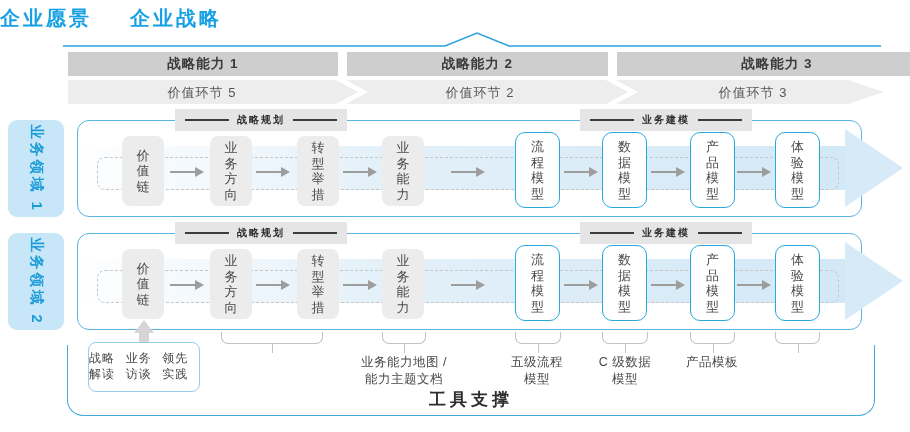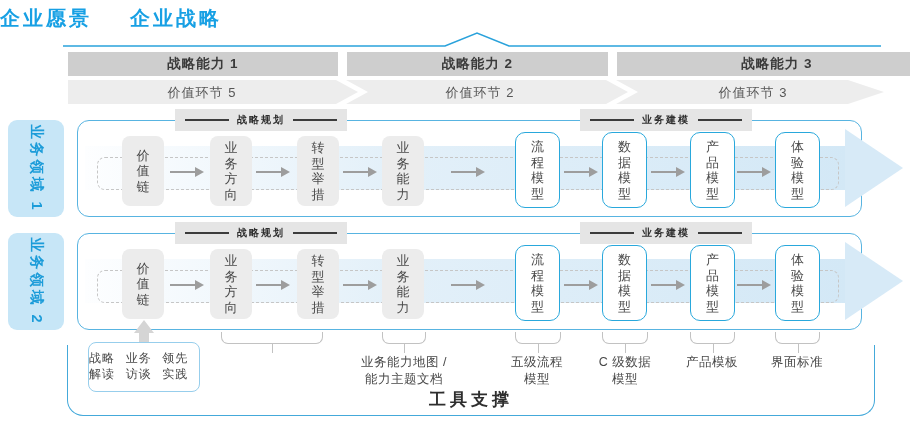--- a/index.html
+++ b/index.html
@@ -334,20 +334,17 @@
     <span>五级流程</span>
     <span>模型</span>
   </div>
   <div class="ann-label al4">
     <span>C 级数据</span>
     <span>模型</span>
   </div>
   <div class="ann-label al5">
     <span>产品模板</span>
   </div>
-  <div class="ann-label al6">
-    <span>界面标准</span>
-  </div>
 
   <div class="tool-frame"></div>
   <div class="tool-label">工具支撑</div>
 
 </div>
 
 </body></html>

